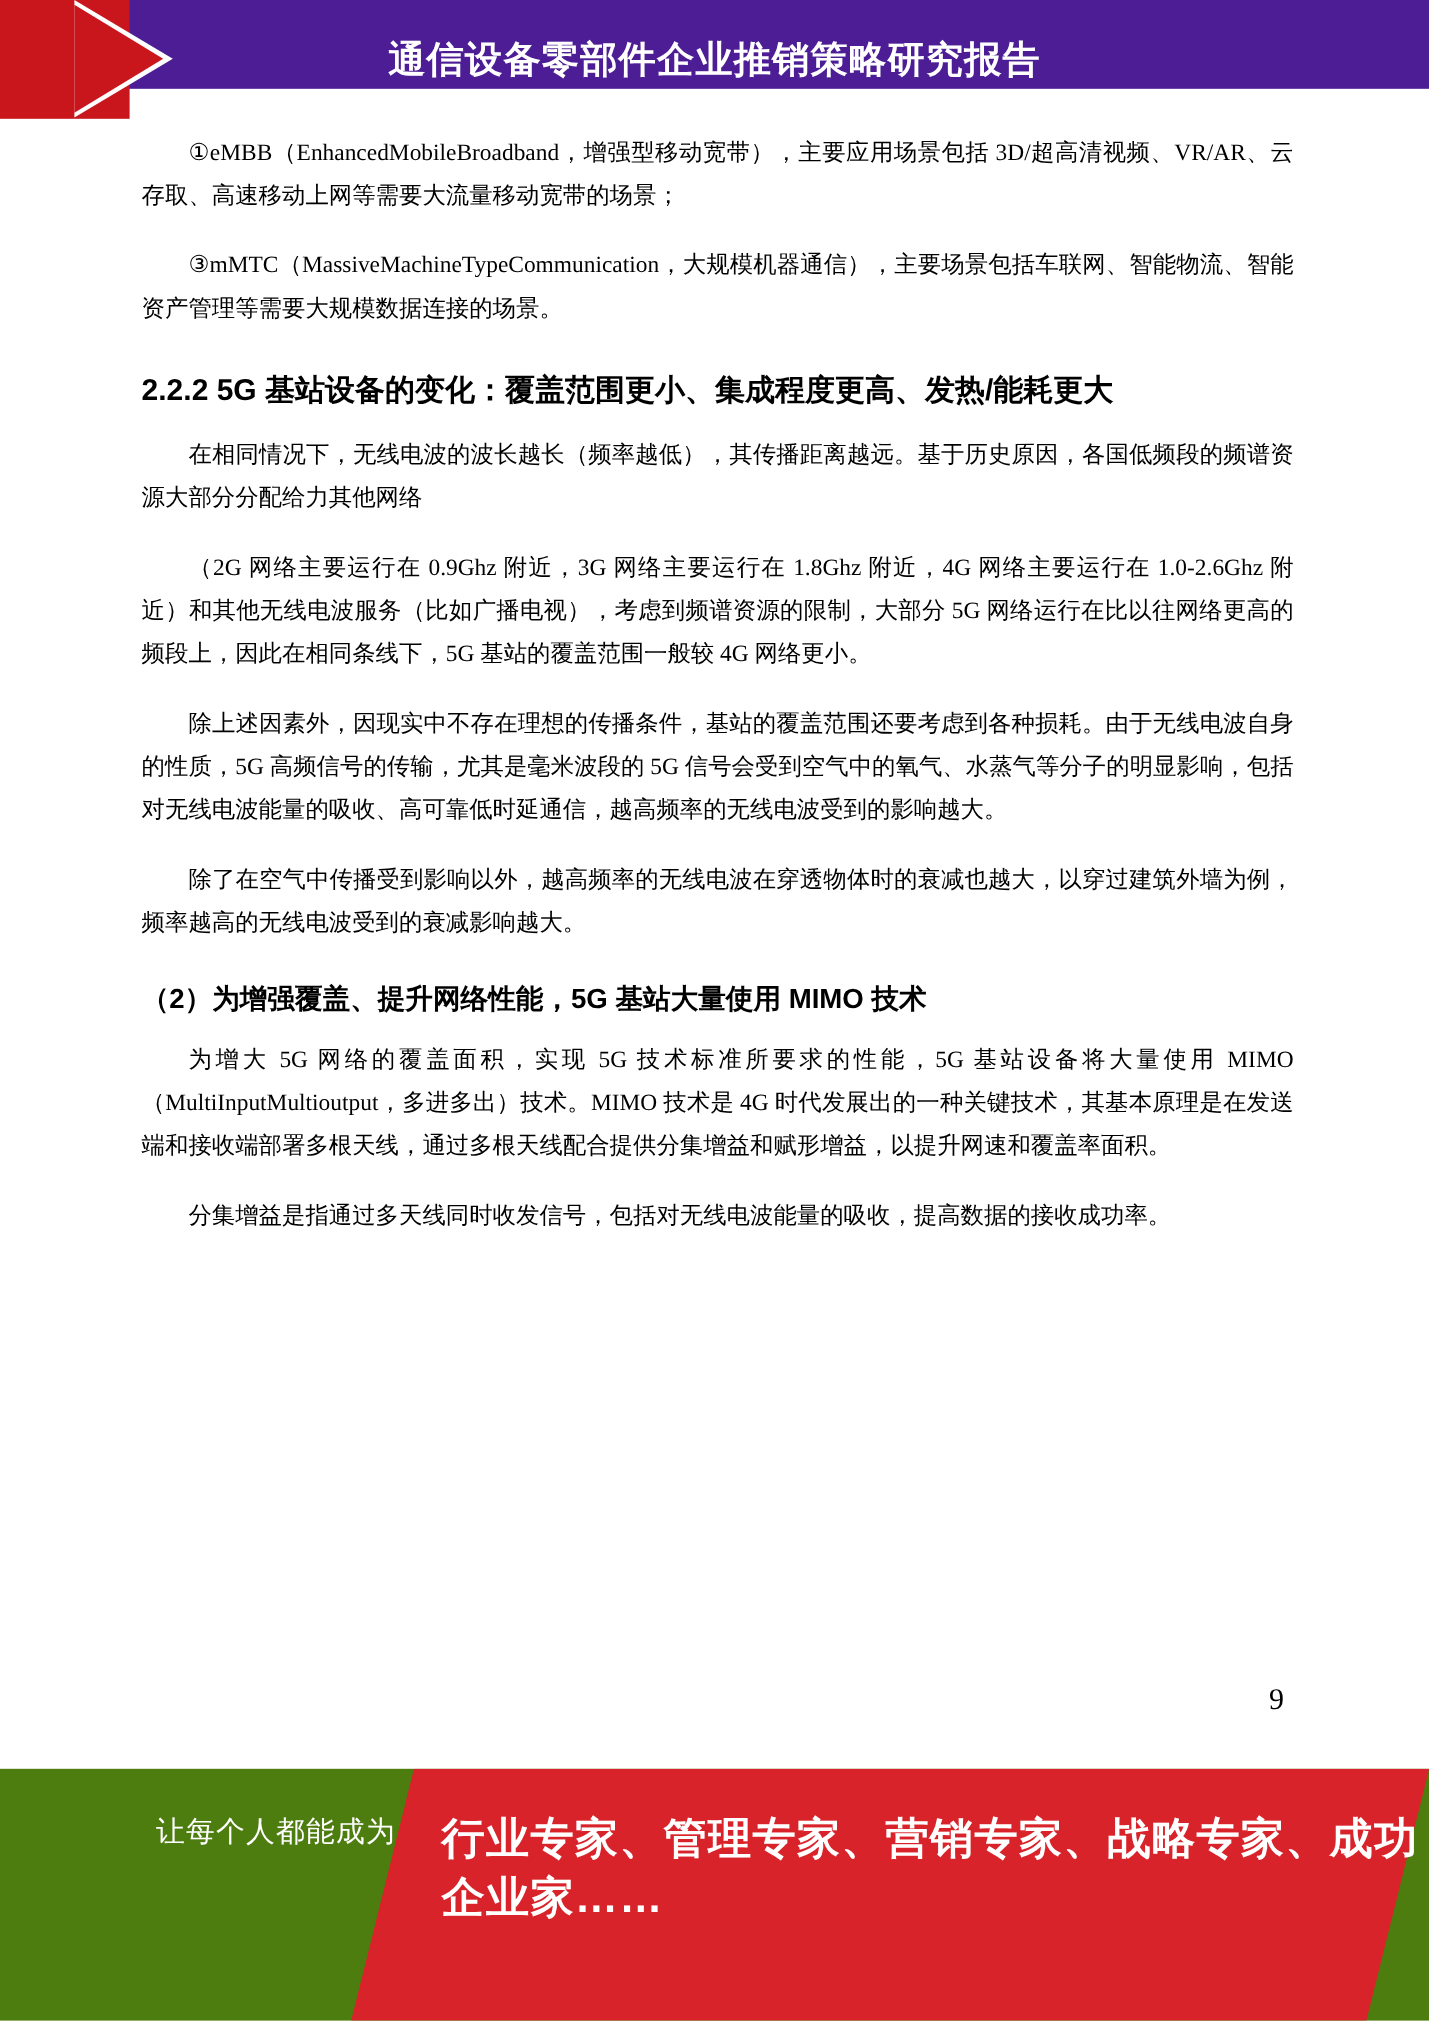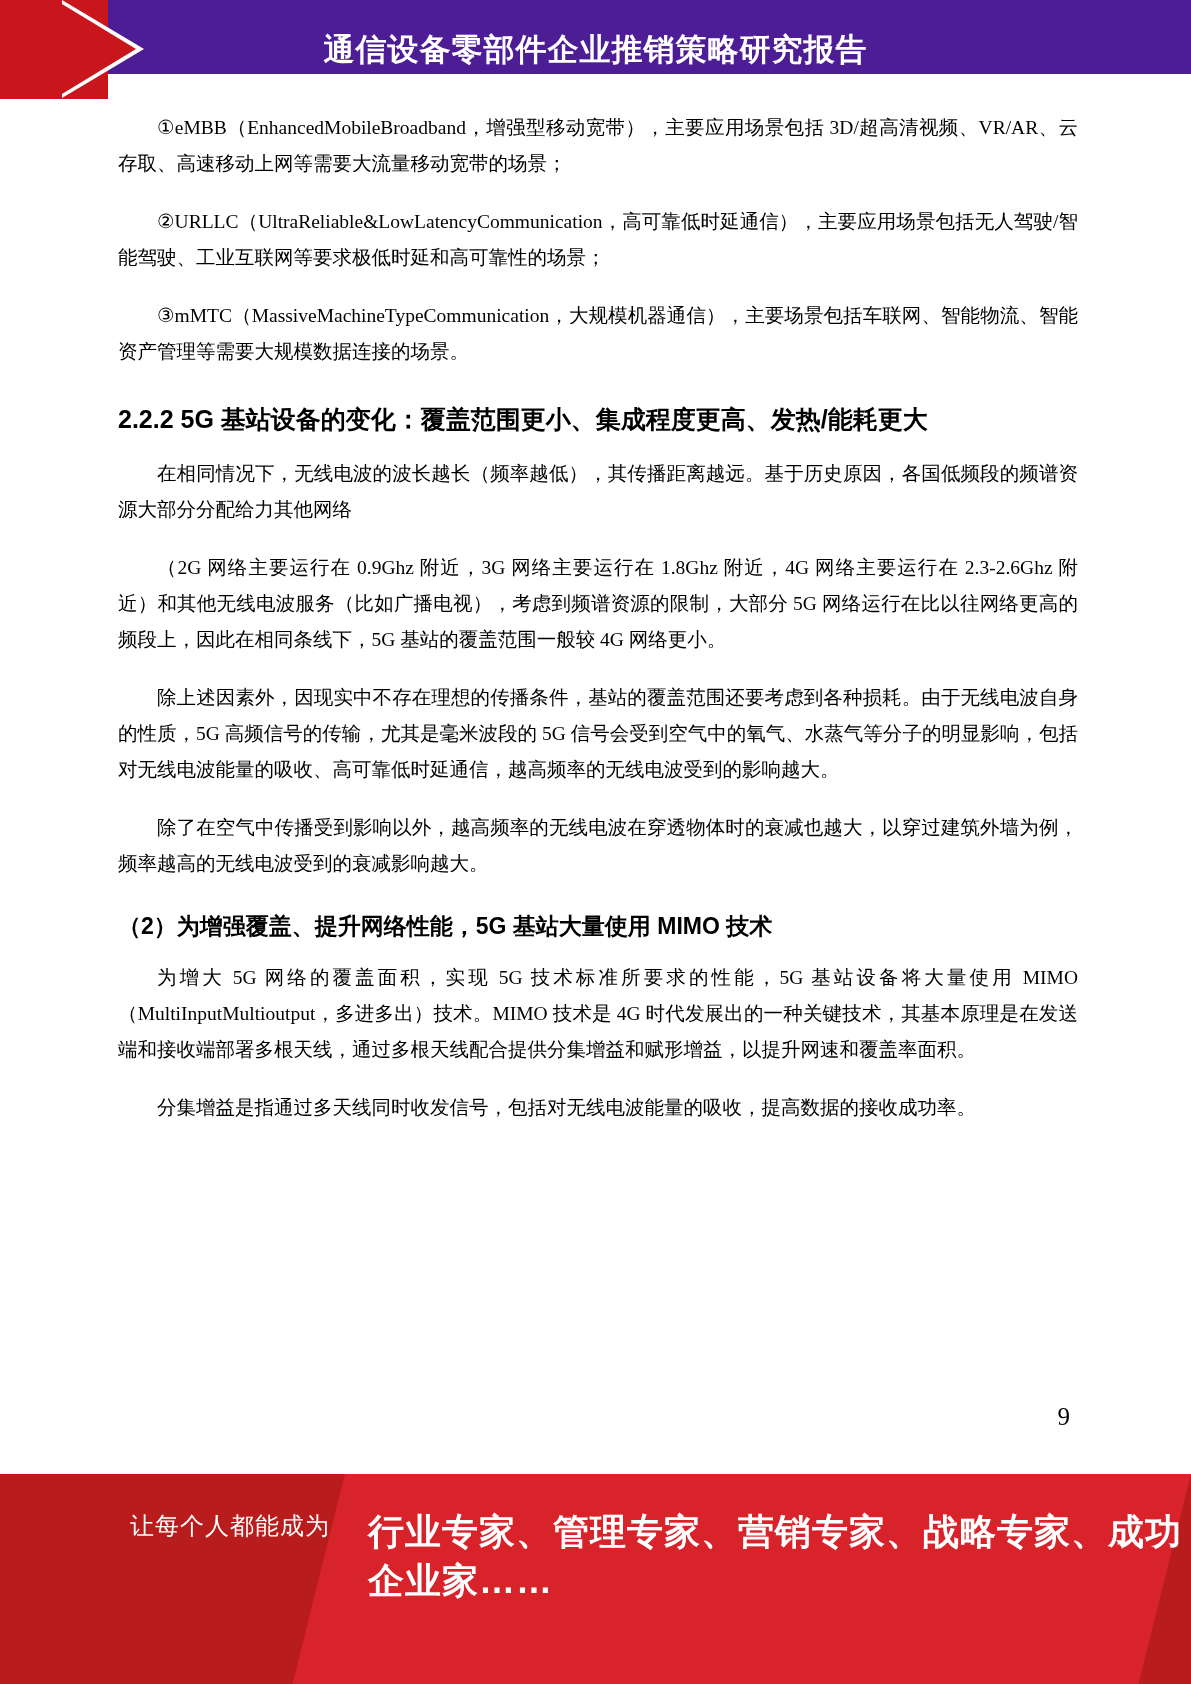--- a/index.html
+++ b/index.html
@@ -111,21 +111,21 @@
     font-family: "Liberation Serif", serif;
   }
 
   
   .footer {
     position: absolute;
     left: 0;
     top: 1474px;
     width: 1191px;
     height: 210px;
-    background: #b91c1c;
+    background: #4d7c0f;
     overflow: hidden;
   }
   .footer-red {
     position: absolute;
     left: 345px;
     top: 0;
     width: 846px;
     height: 210px;
     background: #d9232a;
     transform: skewX(-14deg);
@@ -158,25 +158,24 @@
 
 <div class="header">
   <div class="header-red"></div>
   <div class="header-arrow-outline"></div>
   <div class="header-arrow-fill"></div>
   <div class="header-title">通信设备零部件企业推销策略研究报告</div>
 </div>
 
 <div class="content">
   <p class="para">①eMBB（EnhancedMobileBroadband，增强型移动宽带），主要应用场景包括 3D/超高清视频、VR/AR、云存取、高速移动上网等需要大流量移动宽带的场景；</p>
-  <p class="para">②URLLC（UltraReliable&amp;LowLatencyCommunication，高可靠低时延通信），主要应用场景包括无人驾驶/智能驾驶、工业互联网等要求极低时延和高可靠性的场景；</p>
   <p class="para">③mMTC（MassiveMachineTypeCommunication，大规模机器通信），主要场景包括车联网、智能物流、智能资产管理等需要大规模数据连接的场景。</p>
   <h2 class="heading2">2.2.2  5G 基站设备的变化：覆盖范围更小、集成程度更高、发热/能耗更大</h2>
   <p class="para">在相同情况下，无线电波的波长越长（频率越低），其传播距离越远。基于历史原因，各国低频段的频谱资源大部分分配给力其他网络</p>
-  <p class="para">（2G 网络主要运行在 0.9Ghz 附近，3G 网络主要运行在 1.8Ghz 附近，4G 网络主要运行在 2.3-2.6Ghz 附近）和其他无线电波服务（比如广播电视），考虑到频谱资源的限制，大部分 5G 网络运行在比以往网络更高的频段上，因此在相同条线下，5G 基站的覆盖范围一般较 4G 网络更小。</p>
+  <p class="para">（2G 网络主要运行在 0.9Ghz 附近，3G 网络主要运行在 1.8Ghz 附近，4G 网络主要运行在 1.0-2.6Ghz 附近）和其他无线电波服务（比如广播电视），考虑到频谱资源的限制，大部分 5G 网络运行在比以往网络更高的频段上，因此在相同条线下，5G 基站的覆盖范围一般较 4G 网络更小。</p>
   <p class="para">除上述因素外，因现实中不存在理想的传播条件，基站的覆盖范围还要考虑到各种损耗。由于无线电波自身的性质，5G 高频信号的传输，尤其是毫米波段的 5G 信号会受到空气中的氧气、水蒸气等分子的明显影响，包括对无线电波能量的吸收、高可靠低时延通信，越高频率的无线电波受到的影响越大。</p>
   <p class="para">除了在空气中传播受到影响以外，越高频率的无线电波在穿透物体时的衰减也越大，以穿过建筑外墙为例，频率越高的无线电波受到的衰减影响越大。</p>
   <h3 class="heading3">（2）为增强覆盖、提升网络性能，5G 基站大量使用 MIMO 技术</h3>
   <p class="para">为增大 5G 网络的覆盖面积，实现 5G 技术标准所要求的性能，5G 基站设备将大量使用 MIMO（MultiInputMultioutput，多进多出）技术。MIMO 技术是 4G 时代发展出的一种关键技术，其基本原理是在发送端和接收端部署多根天线，通过多根天线配合提供分集增益和赋形增益，以提升网速和覆盖率面积。</p>
   <p class="para">分集增益是指通过多天线同时收发信号，包括对无线电波能量的吸收，提高数据的接收成功率。</p>
 </div>
 
 <div class="page-number">9</div>
 
 <div class="footer">

